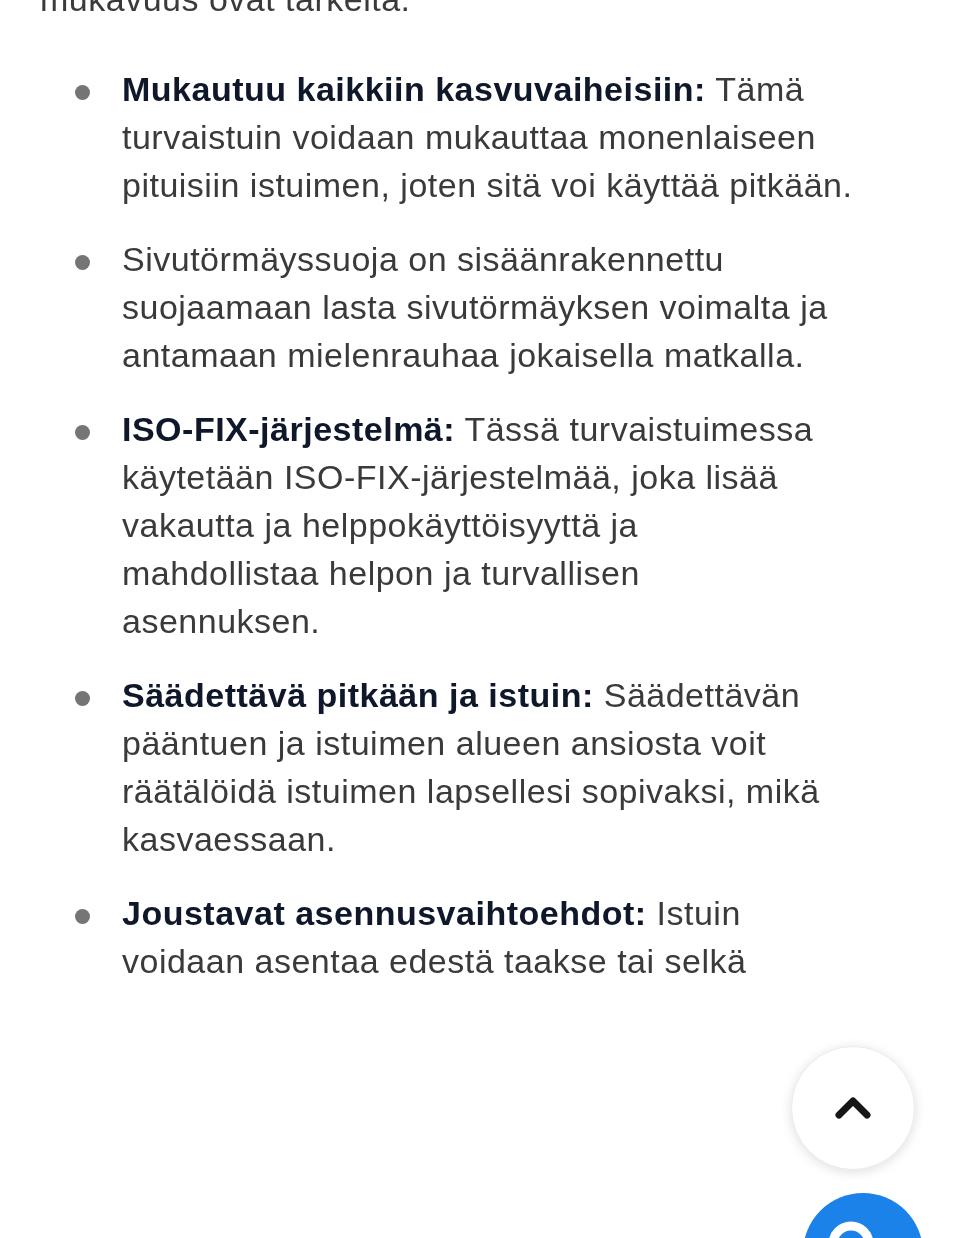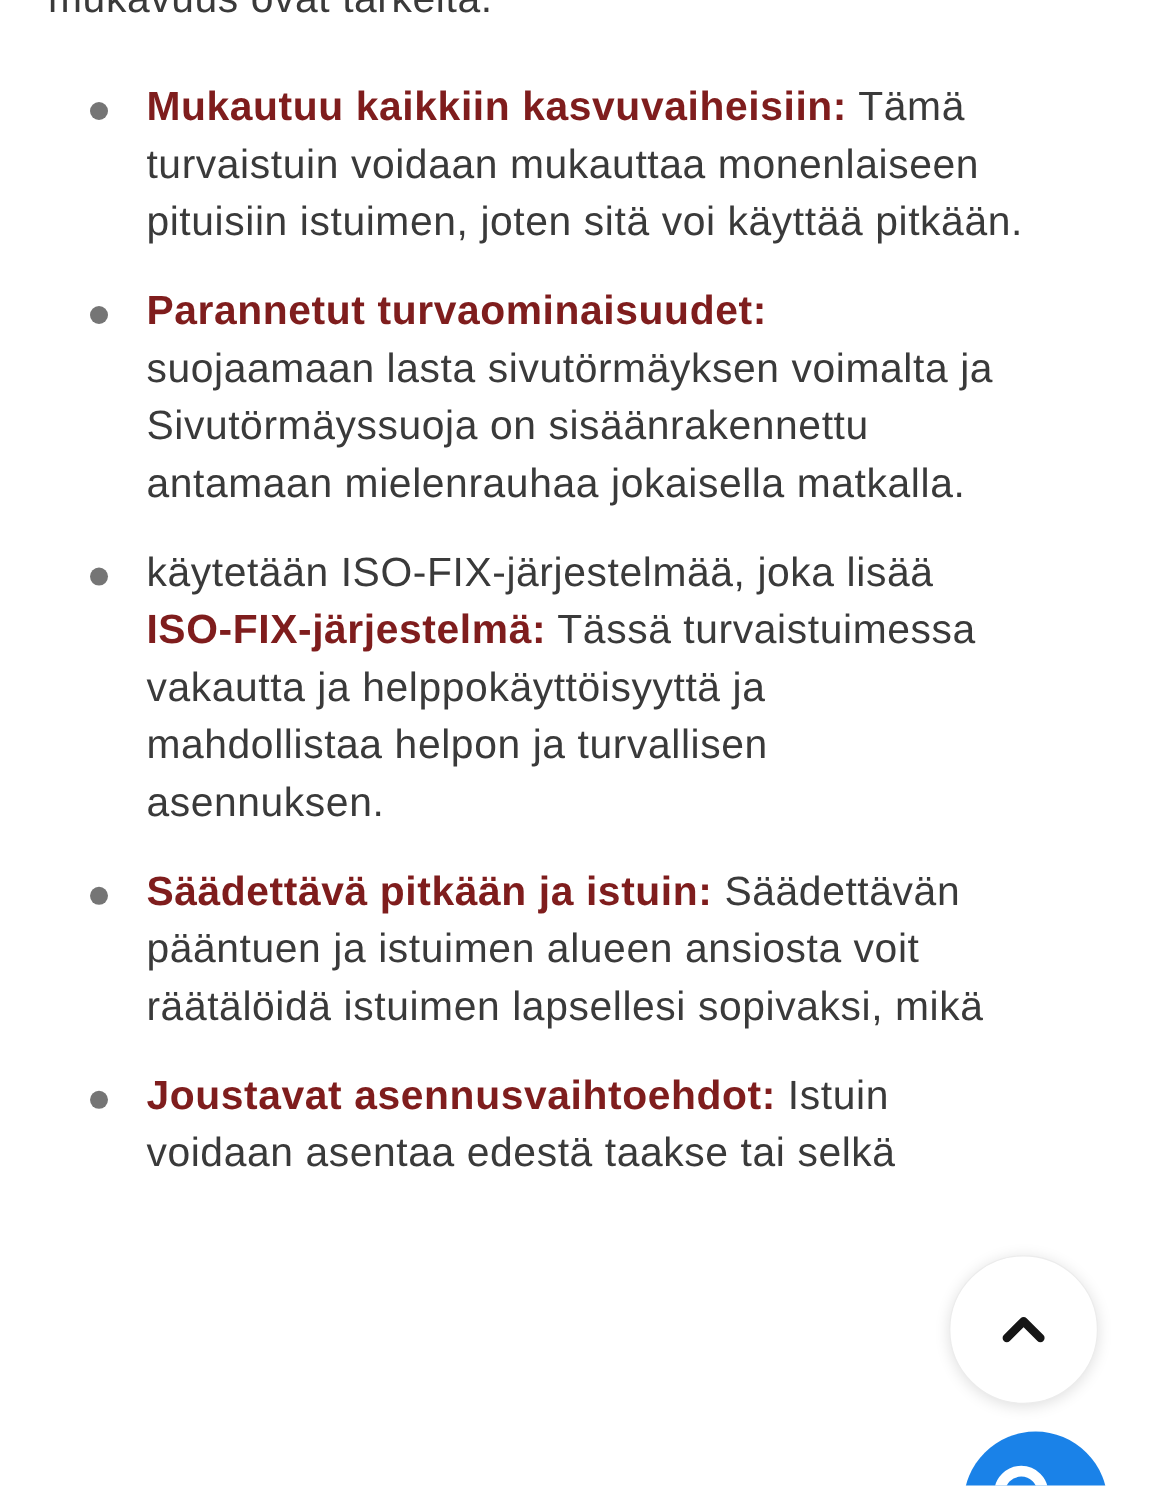--- a/index.html
+++ b/index.html
@@ -50,21 +50,21 @@
   }
   .line {
     font-size: 34px;
     line-height: 48px;
     letter-spacing: 0.5px;
     white-space: nowrap;
     color: #3a3a3a;
   }
   .b {
     font-weight: 700;
-    color: #7f1d1d;
+    color: #0f172a;
   }
   .scroll-top {
     position: absolute;
     left: 791px;
     top: 1046px;
     width: 124px;
     height: 124px;
     border-radius: 50%;
     background: #ffffff;
     border: 1px solid #ececec;
@@ -104,40 +104,40 @@
 
   <li>
     <span class="marker"></span>
     <div class="line"><span class="b">Mukautuu kaikkiin kasvuvaiheisiin:</span><span> Tämä</span></div>
     <div class="line">turvaistuin voidaan mukauttaa monenlaiseen</div>
     <div class="line">pituisiin istuimen, joten sitä voi käyttää pitkään.</div>
   </li>
 
   <li>
     <span class="marker"></span>
-    <div class="line"><span class="b">Parannetut turvaominaisuudet:</span><span></span></div>
+    <div class="line">Sivutörmäyssuoja on sisäänrakennettu</div>
     <div class="line">suojaamaan lasta sivutörmäyksen voimalta ja</div>
-    <div class="line">Sivutörmäyssuoja on sisäänrakennettu</div>
     <div class="line">antamaan mielenrauhaa jokaisella matkalla.</div>
   </li>
 
   <li>
     <span class="marker"></span>
+    <div class="line"><span class="b">ISO-FIX-järjestelmä:</span><span> Tässä turvaistuimessa</span></div>
     <div class="line">käytetään ISO-FIX-järjestelmää, joka lisää</div>
-    <div class="line"><span class="b">ISO-FIX-järjestelmä:</span><span> Tässä turvaistuimessa</span></div>
     <div class="line">vakautta ja helppokäyttöisyyttä ja</div>
     <div class="line">mahdollistaa helpon ja turvallisen</div>
     <div class="line">asennuksen.</div>
   </li>
 
   <li>
     <span class="marker"></span>
     <div class="line"><span class="b">Säädettävä pitkään ja istuin:</span><span> Säädettävän</span></div>
     <div class="line">pääntuen ja istuimen alueen ansiosta voit</div>
     <div class="line">räätälöidä istuimen lapsellesi sopivaksi, mikä</div>
+    <div class="line">kasvaessaan.</div>
   </li>
 
   <li>
     <span class="marker"></span>
     <div class="line"><span class="b">Joustavat asennusvaihtoehdot:</span><span> Istuin</span></div>
     <div class="line">voidaan asentaa edestä taakse tai selkä</div>
   </li>
 
 </ul>
 

